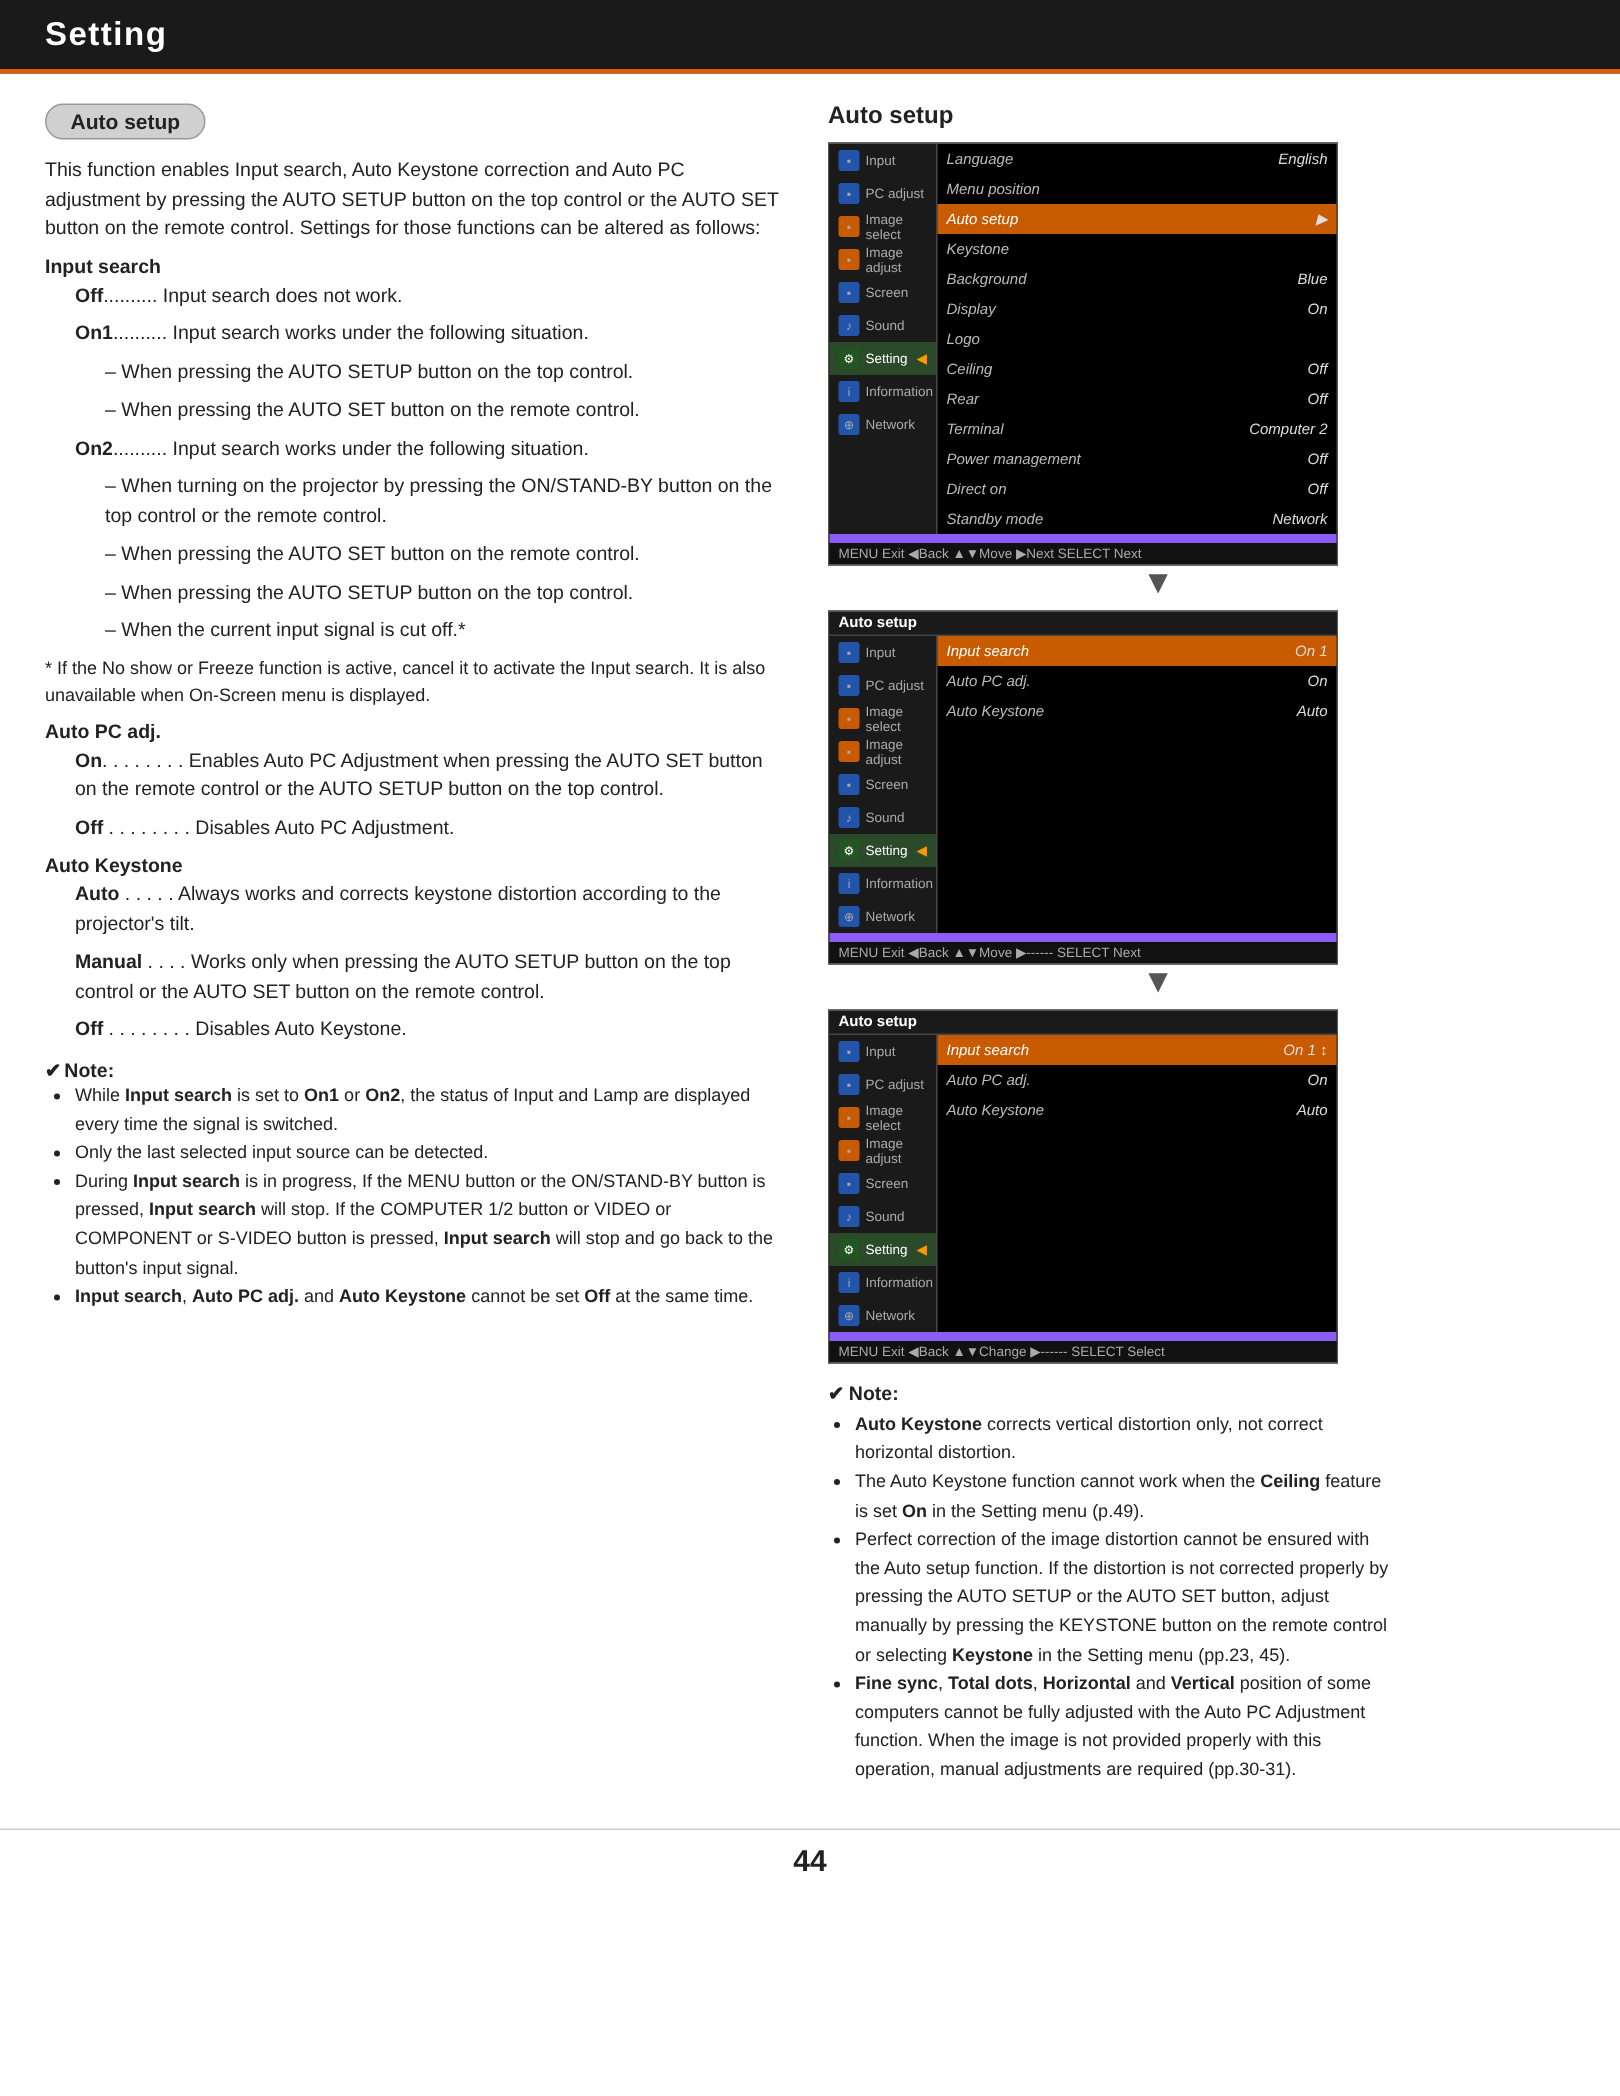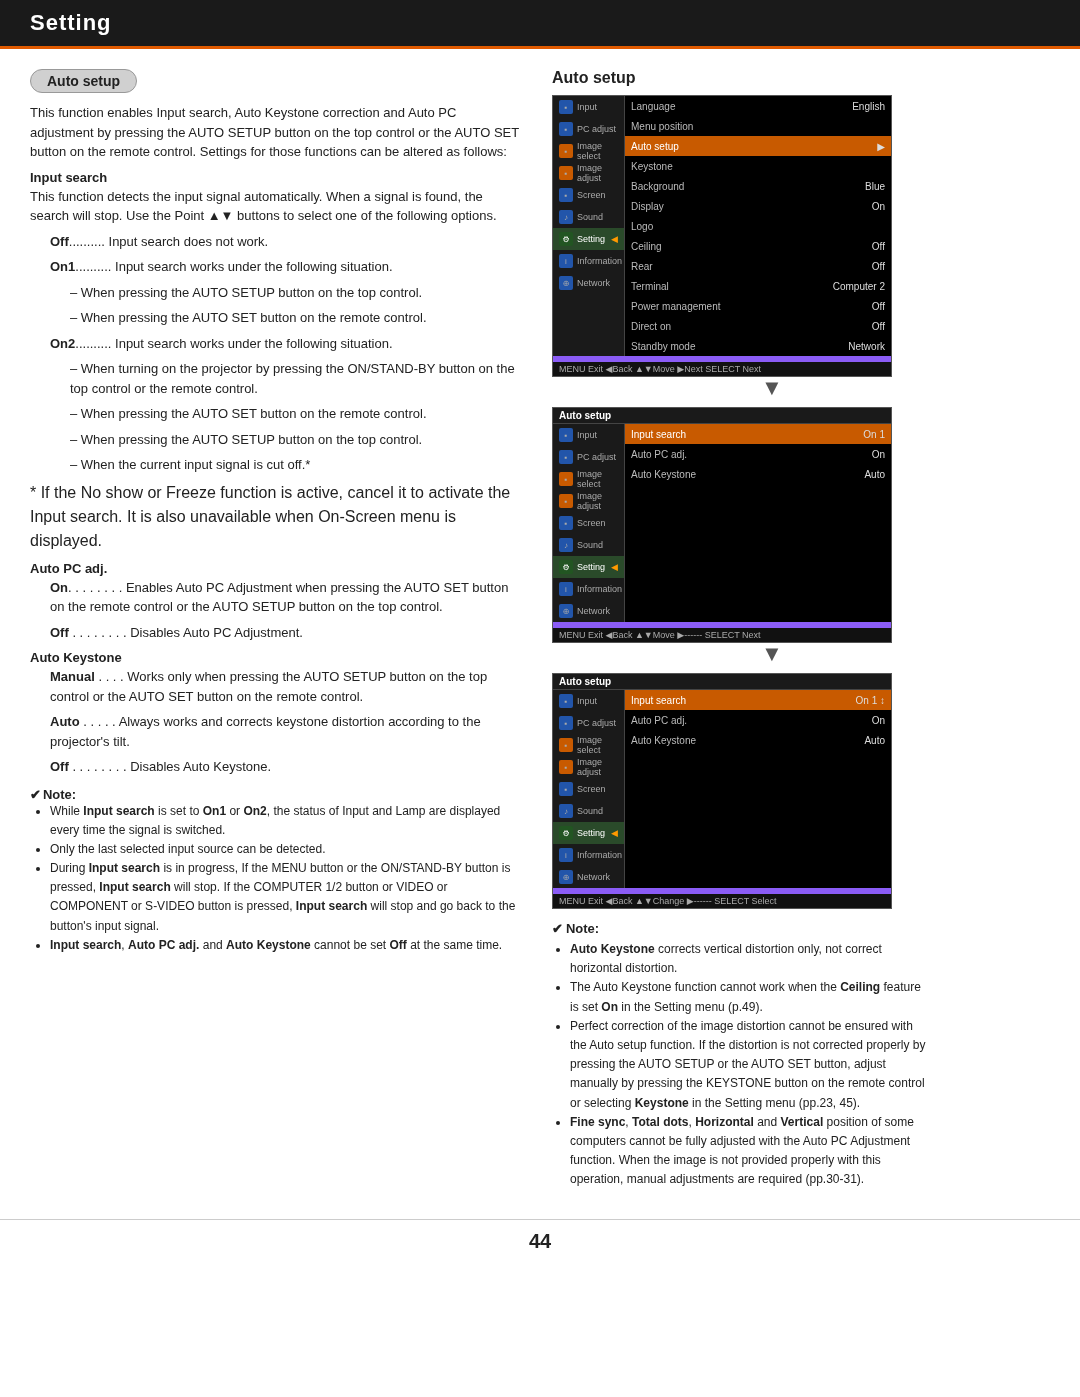--- a/index.html
+++ b/index.html
@@ -192,20 +192,21 @@
     }
 
     .osd-menu-row {
       display: flex;
       justify-content: space-between;
       align-items: center;
       padding: 2px 6px;
       height: 20px;
       font-size: 10px;
       color: #bbb;
+      font-style: italic;
     }
 
     .osd-menu-row.highlighted {
       background: #c85a00;
       color: #fff;
     }
 
     .osd-menu-row .val {
       color: #ddd;
       font-size: 10px;
@@ -280,56 +281,55 @@
 <div class="main-content">
 
   <div class="left-col">
 
     <div class="section-badge">Auto setup</div>
 
     <p>This function enables Input search, Auto Keystone correction and Auto PC adjustment by pressing the AUTO SETUP button on the top control or the AUTO SET button on the remote control. Settings for those functions can be altered as follows:</p>
 
     
     <div class="sub-heading"><span>Input search</span></div>
-    <p>This function detects the input signal automatically. When a signal is found, the search will stop. Use the Point ▲▼ buttons to select one of the following options.</p>
     <p class="indent">
       <span class="bold">Off</span><span>..........</span> <span>Input search does not work.</span>
     </p>
     <p class="indent">
       <span class="bold">On1</span><span>..........</span> <span>Input search works under the following situation.</span>
     </p>
     <p class="indent2">– When pressing the AUTO SETUP button on the top control.</p>
     <p class="indent2">– When pressing the AUTO SET button on the remote control.</p>
 
     <p class="indent">
       <span class="bold">On2</span><span>..........</span> <span>Input search works under the following situation.</span>
     </p>
     <p class="indent2">– When turning on the projector by pressing the ON/STAND-BY button on the top control or the remote control.</p>
     <p class="indent2">– When pressing the AUTO SET button on the remote control.</p>
     <p class="indent2">– When pressing the AUTO SETUP button on the top control.</p>
     <p class="indent2">– When the current input signal is cut off.*</p>
 
-    <p style="font-size:16px; margin-top:5px;">* If the No show or Freeze function is active, cancel it to activate the Input search. It is also unavailable when On-Screen menu is displayed.</p>
+    <p style="font-size:12px; margin-top:5px;">* If the No show or Freeze function is active, cancel it to activate the Input search. It is also unavailable when On-Screen menu is displayed.</p>
 
     
     <div class="sub-heading"><span>Auto PC adj.</span></div>
     <p class="indent">
       <span class="bold">On</span><span>. . . . . . . .</span> <span>Enables Auto PC Adjustment when pressing the AUTO SET button on the remote control or the AUTO SETUP button on the top control.</span>
     </p>
     <p class="indent">
       <span class="bold">Off</span><span> . . . . . . . .</span> <span>Disables Auto PC Adjustment.</span>
     </p>
 
     
     <div class="sub-heading"><span>Auto Keystone</span></div>
     <p class="indent">
+      <span class="bold">Auto</span><span> . . . . .</span> <span>Always works and corrects keystone distortion according to the projector's tilt.</span>
+    </p>
+    <p class="indent">
       <span class="bold">Manual</span><span> . . . .</span> <span>Works only when pressing the AUTO SETUP button on the top control or the AUTO SET button on the remote control.</span>
-    </p>
-    <p class="indent">
-      <span class="bold">Auto</span><span> . . . . .</span> <span>Always works and corrects keystone distortion according to the projector's tilt.</span>
     </p>
     <p class="indent">
       <span class="bold">Off</span><span> . . . . . . . .</span> <span>Disables Auto Keystone.</span>
     </p>
 
     
     <div class="note-section">
       <div class="note-title">Note:</div>
       <ul class="note-list">
         <li>While <strong>Input search</strong> is set to <strong>On1</strong> or <strong>On2</strong>, the status of Input and Lamp are displayed every time the signal is switched.</li>

